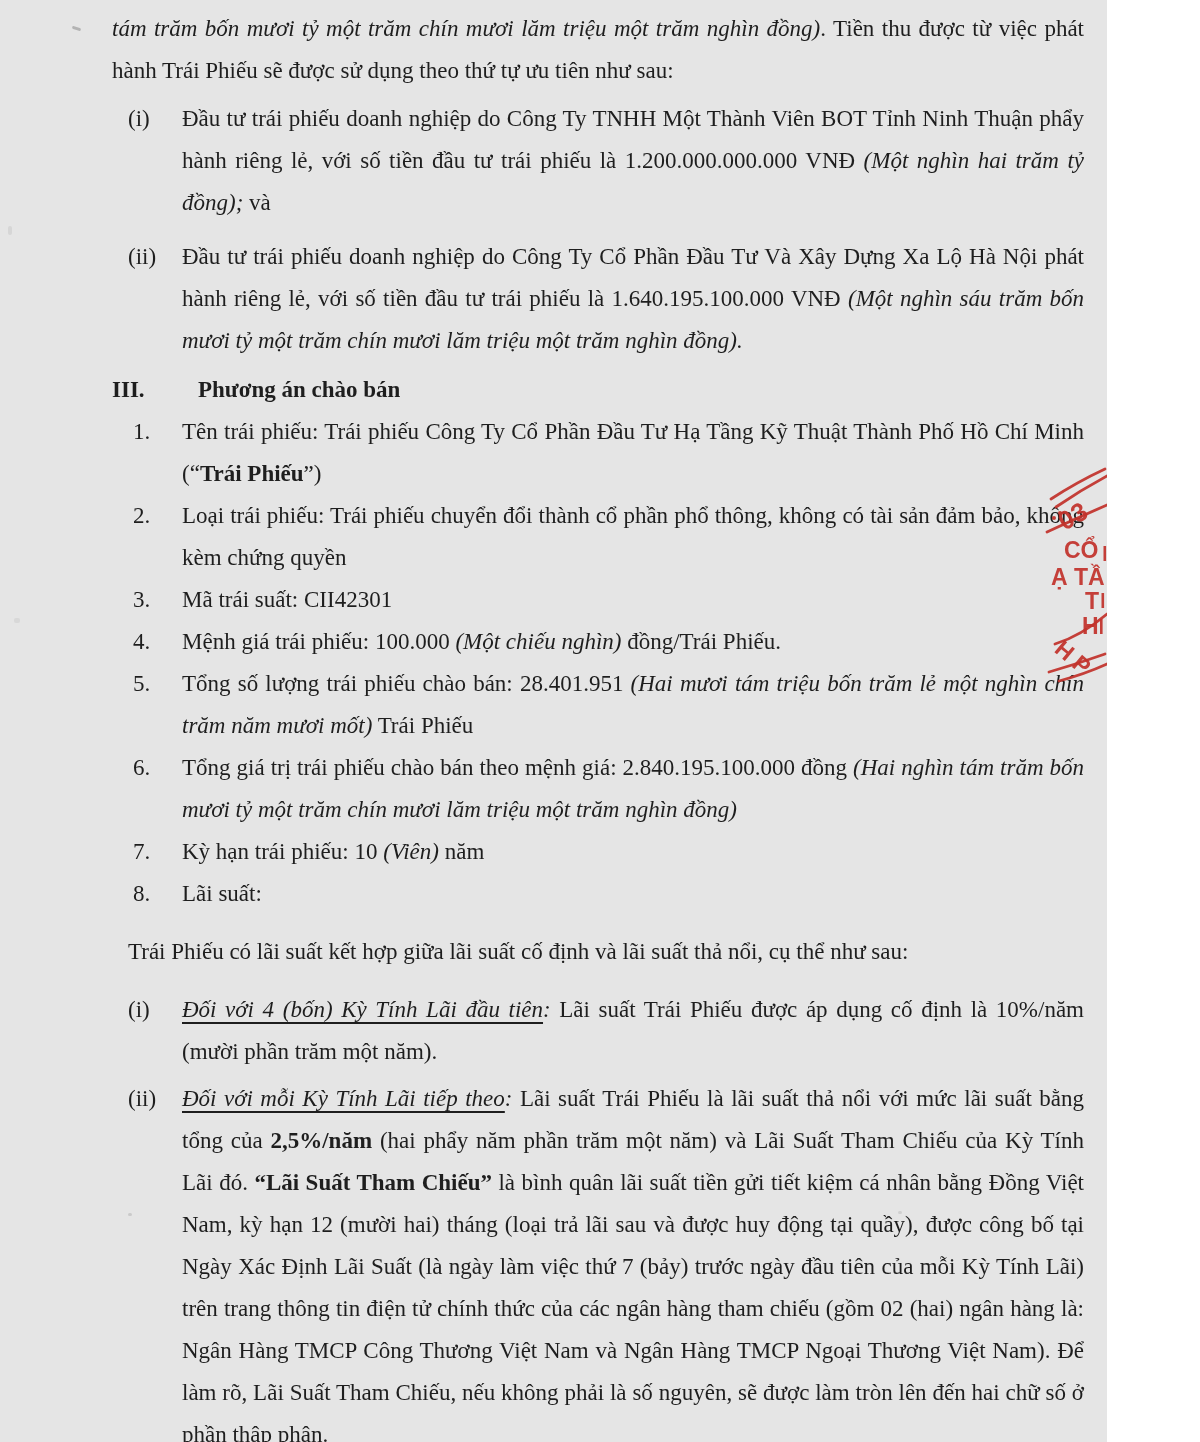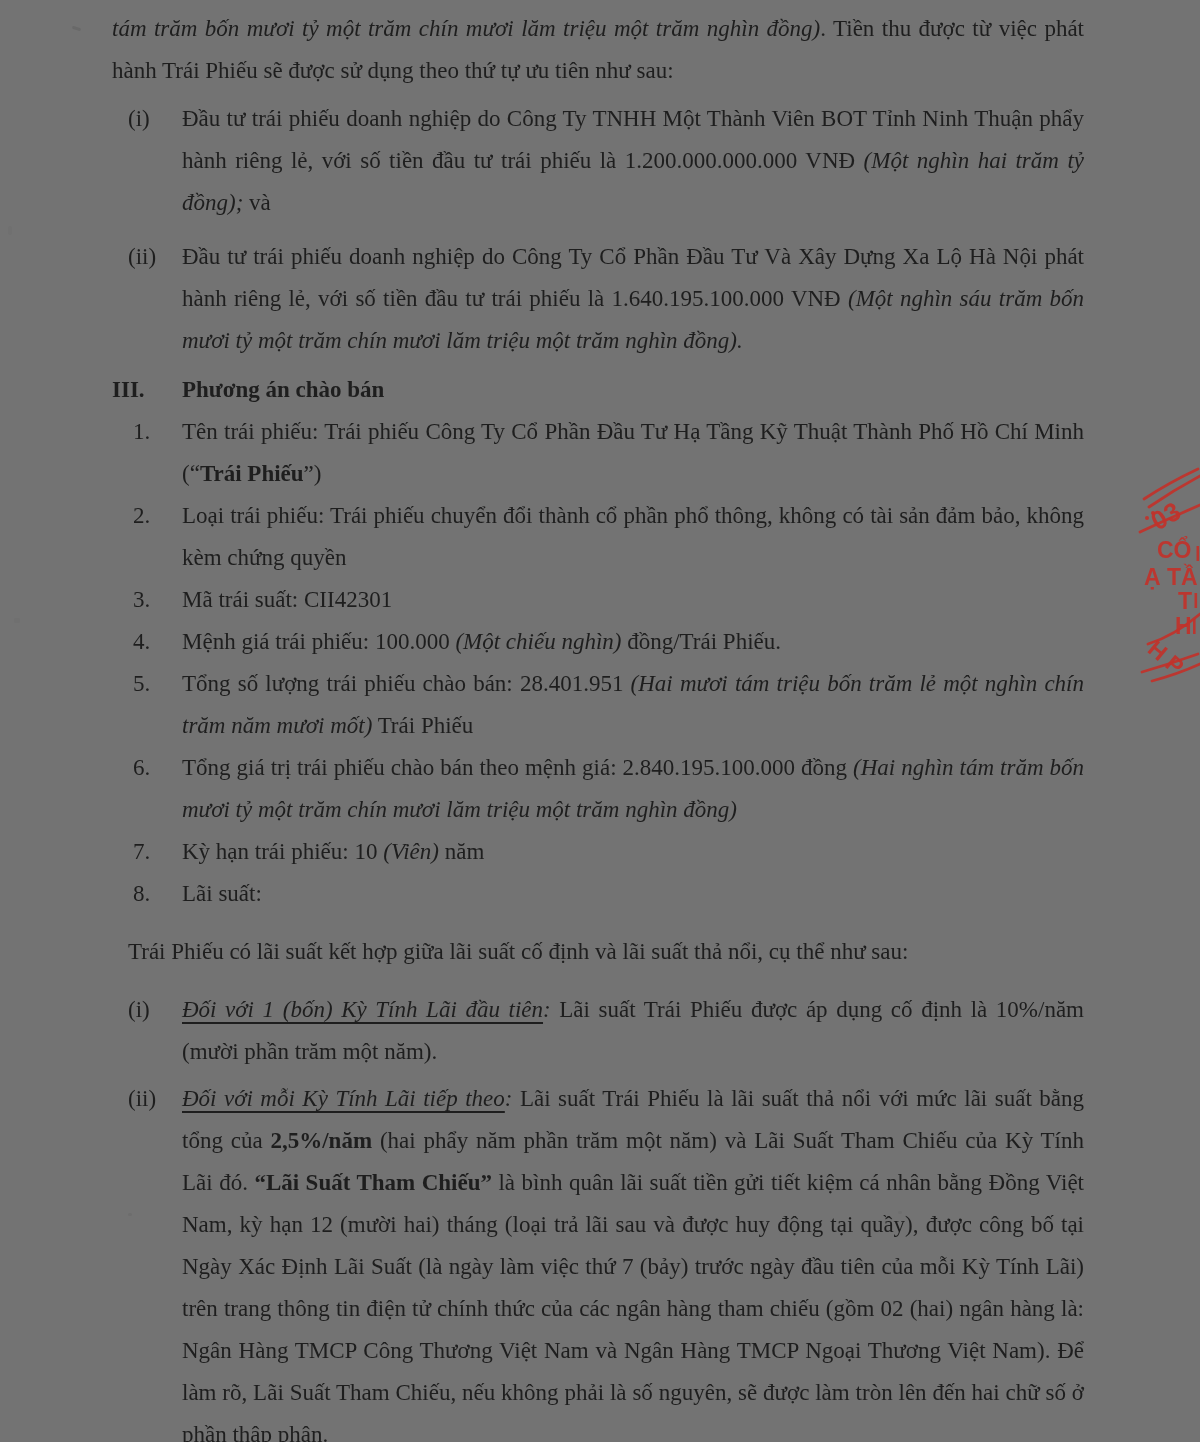--- a/index.html
+++ b/index.html
@@ -1,17 +1,17 @@
 <!DOCTYPE html>
 <html><head>
 <meta charset="utf-8">
 <style>
   html,body{margin:0;padding:0;background:#fff;}
   .page{
-    position:relative;width:1200px;height:1442px;background:#737373;
+    position:relative;width:1107px;height:1442px;background:#e5e5e5;
     overflow:hidden;
     font-family:"Liberation Serif","DejaVu Serif",serif;
     color:#1e1e1e;
   }
   .doc{
     position:absolute;left:112px;top:8px;width:972px;
     font-size:23px;line-height:42px;text-align:justify;
   }
   .row{display:flex;}
   .marker{flex:0 0 70px;box-sizing:border-box;}
@@ -19,21 +19,21 @@
   .m-num{padding-left:21px;}
   .m-sec{padding-left:0;font-weight:bold;}
   .content{flex:1;min-width:0;}
   .indent-body{margin-left:70px;}
   .it{font-style:italic;}
   .b{font-weight:bold;}
   .sec-title{font-weight:bold;text-align:left;font-family:Liberation Serif, serif;}
   .u{ text-decoration:underline;text-underline-offset:5px;text-decoration-thickness:1.5px;}
   .mt6{margin-top:6px;}
   .mt12{margin-top:12px;}
-  .mt7{margin-top:7px;}
+  .mt7{margin-top:7px;gap:16px;}
   .mt5{margin-top:5px;}
   .stamp{position:absolute;top:462px;right:0;width:78px;height:225px;}
   .speck{position:absolute;background:#555;border-radius:2px;}
   .s1{left:72px;top:27px;width:9px;height:3px;opacity:.35;transform:rotate(18deg);}
   .s2{left:8px;top:226px;width:4px;height:9px;opacity:.10;}
   .s3{left:14px;top:618px;width:6px;height:5px;opacity:.09;}
   .s4{left:128px;top:1213px;width:4px;height:3px;opacity:.18;}
   .s5{left:898px;top:1211px;width:4px;height:3px;opacity:.14;}
 </style>
 </head>
@@ -96,21 +96,21 @@
 
     <div class="row">
       <span class="marker m-num">8.</span>
       <div class="content"><span>Lãi suất:</span></div>
     </div>
 
     <p class="indent-body" style="margin:16px"><span>Trái Phiếu có lãi suất kết hợp giữa lãi suất cố định và lãi suất thả nổi, cụ thể như sau:</span></p>
 
     <div class="row">
       <span class="marker m-paren">(i)</span>
-      <div class="content"><span class="it u">Đối với 1 (bốn) Kỳ Tính Lãi đầu tiên</span><span class="it">:</span><span> Lãi suất Trái Phiếu được áp dụng cố định là 10%/năm (mười phần trăm một năm).</span></div>
+      <div class="content"><span class="it u">Đối với 4 (bốn) Kỳ Tính Lãi đầu tiên</span><span class="it">:</span><span> Lãi suất Trái Phiếu được áp dụng cố định là 10%/năm (mười phần trăm một năm).</span></div>
     </div>
 
     <div class="row mt5">
       <span class="marker m-paren">(ii)</span>
       <div class="content"><span class="it u">Đối với mỗi Kỳ Tính Lãi tiếp theo</span><span class="it">:</span><span> Lãi suất Trái Phiếu là lãi suất thả nổi với mức lãi suất bằng tổng của </span><span class="b">2,5%/năm</span><span> (hai phẩy năm phần trăm một năm) và Lãi Suất Tham Chiếu của Kỳ Tính Lãi đó. </span><span class="b">“Lãi Suất Tham Chiếu”</span><span> là bình quân lãi suất tiền gửi tiết kiệm cá nhân bằng Đồng Việt Nam, kỳ hạn 12 (mười hai) tháng (loại trả lãi sau và được huy động tại quầy), được công bố tại Ngày Xác Định Lãi Suất (là ngày làm việc thứ 7 (bảy) trước ngày đầu tiên của mỗi Kỳ Tính Lãi) trên trang thông tin điện tử chính thức của các ngân hàng tham chiếu (gồm 02 (hai) ngân hàng là: Ngân Hàng TMCP Công Thương Việt Nam và Ngân Hàng TMCP Ngoại Thương Việt Nam). Để làm rõ, Lãi Suất Tham Chiếu, nếu không phải là số nguyên, sẽ được làm tròn lên đến hai chữ số ở phần thập phân.</span></div>
     </div>
 
   </div>
 
   <svg class="stamp" viewBox="0 0 78 225" xmlns="http://www.w3.org/2000/svg">

